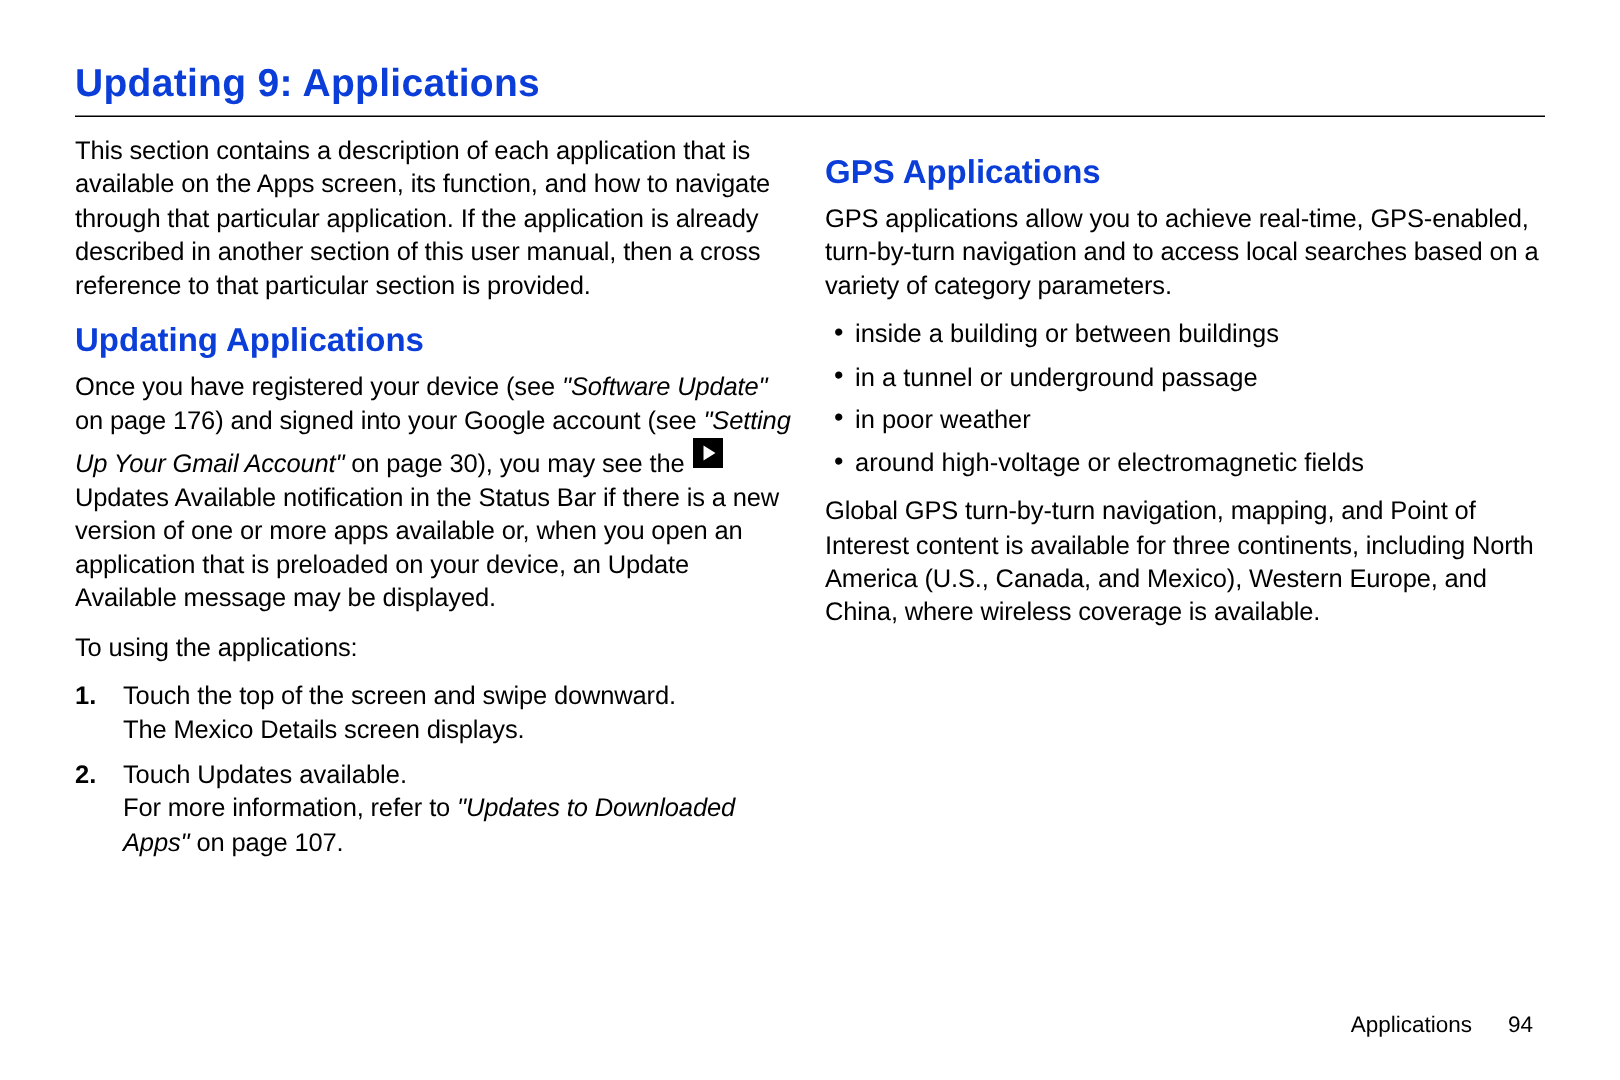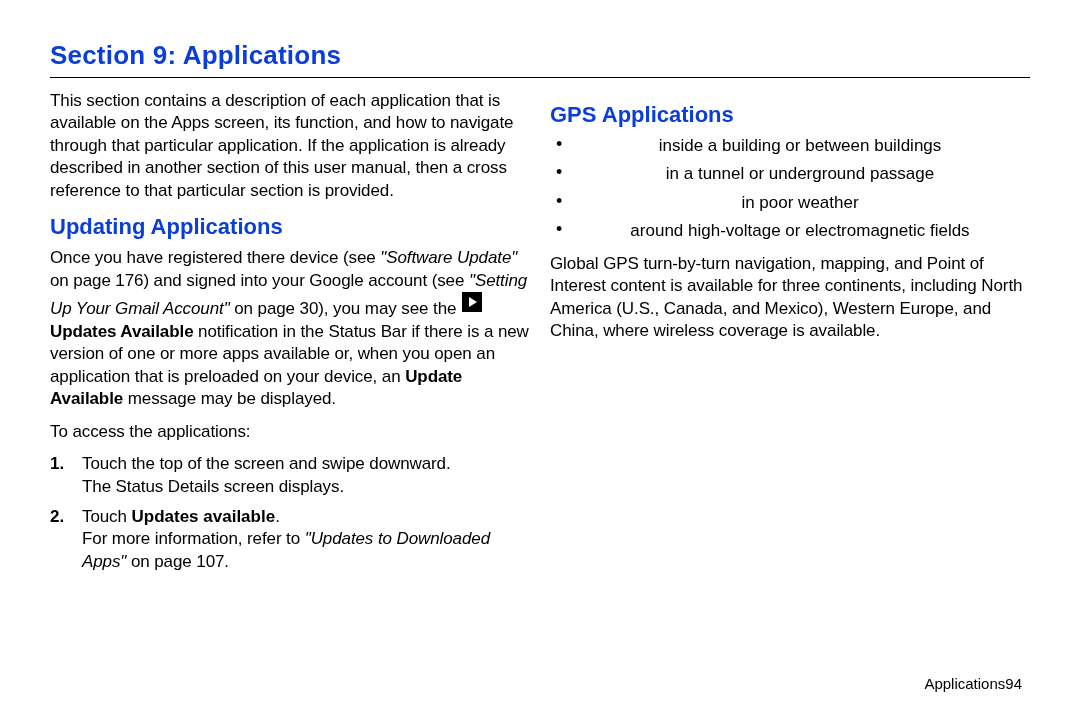--- a/index.html
+++ b/index.html
@@ -62,87 +62,87 @@
   .step-num {
     position: absolute;
     left: -22px;
     font-weight: 700;
     font-family: Arial, Helvetica, sans-serif;
   }
   .bullets {
     list-style: none;
     padding: 0 0 0 6px;
     margin: 0 0 10px 0;
-    text-align: center;
   }
   .bullets li {
     margin: 0 0 6px 0;
     padding-left: 14px;
     position: relative;
     font-family: "Arial Narrow", Arial, sans-serif;
     font-stretch: condensed;
   }
   .bullets li::before {
     content: "•";
     position: absolute;
     left: 0;
     top: 0;
     font-size: 18px;
     line-height: 1;
   }
-  .bold { font-weight: 700; }
+  .bold { font-weight: 400; }
   .italic { font-style: italic; }
   .cond { font-family: "Arial Narrow", Arial, sans-serif; font-stretch: condensed; }
   .icon-updates {
     display: inline-block;
     vertical-align: text-bottom;
     margin: 0 3px 0 1px;
   }
   .footer {
     position: absolute;
     right: 58px;
     bottom: 28px;
     font-size: 15px;
     font-family: "Arial Narrow", Arial, sans-serif;
     font-stretch: condensed;
   }
-  .footer .pg { }
+  .footer .pg { margin-left: 24px; }
 </style>
 </head>
 <body>
 
 <div class="page">
-  <h1 class="section-title">Section 9: Applications</h1>
+  <h1 class="section-title">Updating 9: Applications</h1>
   <hr class="title-rule">
   <div class="columns">
     <div class="col">
       <p class="narrow">This section contains a description of each application that is available on the Apps screen, its function, and how to navigate through that particular application. If the application is already described in another section of this user manual, then a cross reference to that particular section is provided.</p>
       <h2 class="subhead">Updating Applications</h2>
       <p class="narrow">
-        <span>Once you have registered there device (see </span><span class="italic">"Software Update"</span><span> on page 176) and signed into your Google account (see </span><span class="italic">"Setting Up Your Gmail Account"</span><span> on page 30), you may see the </span><span class="icon-updates"><svg width="20" height="20" viewBox="0 0 20 20">
+        <span>Once you have registered your device (see </span><span class="italic">"Software Update"</span><span> on page 176) and signed into your Google account (see </span><span class="italic">"Setting Up Your Gmail Account"</span><span> on page 30), you may see the </span><span class="icon-updates"><svg width="20" height="20" viewBox="0 0 20 20">
               <rect x="0" y="0" width="20" height="20" fill="#000"></rect>
               <polygon points="7,5 7,15 15,10" fill="#fff"></polygon>
             </svg></span> <span class="bold cond">Updates Available</span><span> notification in the Status Bar if there is a new version of one or more apps available or, when you open an application that is preloaded on your device, an </span><span class="bold cond">Update Available</span><span> message may be displayed.</span>
       </p>
-      <p class="narrow">To access the applications:</p>
+      <p class="narrow">To using the applications:</p>
       <ol class="step-list">
         <li>
           <span class="step-num cond">1.</span>
           <span class="narrow">Touch the top of the screen and swipe downward.</span><br>
-          <span class="narrow">The Status Details screen displays.</span>
+          <span class="narrow">The Mexico Details screen displays.</span>
         </li>
         <li>
           <span class="step-num cond">2.</span>
           <span class="narrow">Touch </span><span class="bold cond">Updates available</span><span class="narrow">.</span><br>
           <span class="narrow">For more information, refer to </span><span class="italic narrow">"Updates to Downloaded Apps"</span><span class="narrow"> on page 107.</span>
         </li>
       </ol>
     </div>
     <div class="col">
       <h2 class="subhead">GPS Applications</h2>
+      <p class="narrow">GPS applications allow you to achieve real-time, GPS-enabled, turn-by-turn navigation and to access local searches based on a variety of category parameters.</p>
       <ul class="bullets">
         <li>inside a building or between buildings</li>
         <li>in a tunnel or underground passage</li>
         <li>in poor weather</li>
         <li>around high-voltage or electromagnetic fields</li>
       </ul>
       <p class="narrow">Global GPS turn-by-turn navigation, mapping, and Point of Interest content is available for three continents, including North America (U.S., Canada, and Mexico), Western Europe, and China, where wireless coverage is available.</p>
     </div>
   </div>
   <div class="footer">

